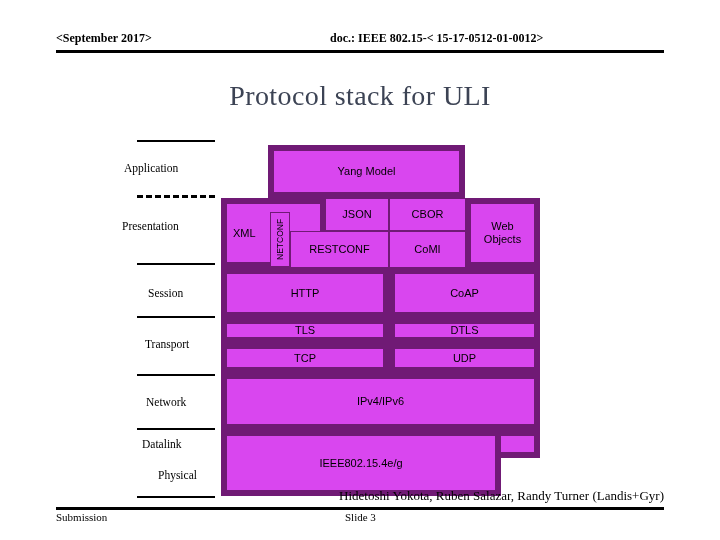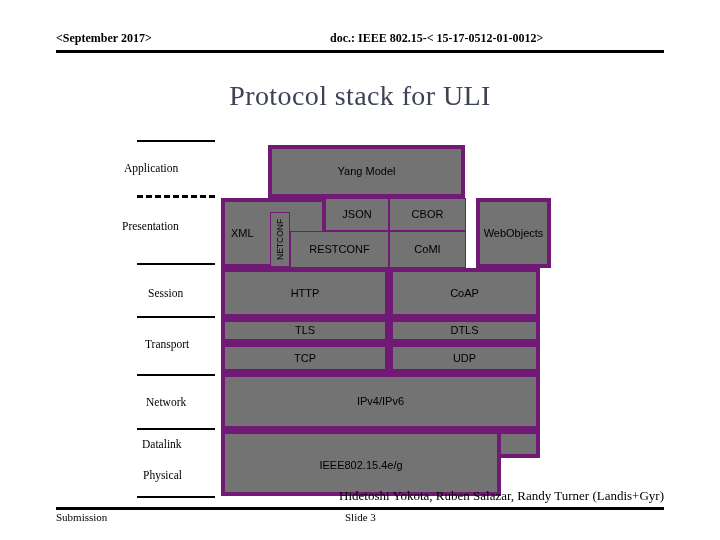--- a/index.html
+++ b/index.html
@@ -50,39 +50,39 @@
     position:absolute;left:137px;width:78px;height:0;
     border-top:2.5px solid #000;
   }
   .osi-rule.dashed{
     border-top:3px dashed #000;
   }
 
   
   .box{
     position:absolute;
-    border:4px solid #701a75;
-    background:#737373;
+    border:6px solid #701a75;
+    background:#d946ef;
     box-sizing:border-box;
     display:flex;align-items:center;justify-content:center;
     font-family:"Liberation Sans", sans-serif;
     font-size:11px;color:#000;
     text-align:center;
     line-height:1.18;
   }
   .box.thin{border-width:1.6px;}
   .box.vertical{
     writing-mode:vertical-rl;
     transform:rotate(180deg);
     font-size:8.5px;
     letter-spacing:0px;
     overflow:hidden;
     padding:0;
   }
-  .box.two-line{margin-left:11px;}
+  .box.two-line{flex-direction:column;}
 
   
   #footer-rule{
     position:absolute;left:56px;top:507px;width:608px;height:0;
     border-top:2px solid #000;border-bottom:1px solid #000;
   }
   #footer-left{
     position:absolute;left:56px;top:511px;
     font-family:"Liberation Serif", serif;font-size:11px;color:#000;
   }
@@ -112,21 +112,21 @@
   <div class="osi-rule dashed" style="top:195px;"></div>
   <div class="osi-label" style="left:122px;top:220px;">Presentation</div>
   <div class="osi-rule" style="top:263px;"></div>
   <div class="osi-label" style="left:148px;top:287px;">Session</div>
   <div class="osi-rule" style="top:316px;"></div>
   <div class="osi-label" style="left:145px;top:338px;">Transport</div>
   <div class="osi-rule" style="top:374px;"></div>
   <div class="osi-label" style="left:146px;top:396px;">Network</div>
   <div class="osi-rule" style="top:428px;"></div>
   <div class="osi-label" style="left:142px;top:438px;text-align:right;">Datalink</div>
-  <div class="osi-label" style="left:143px;top:469px;">Physical</div>
+  <div class="osi-label" style="left:158px;top:469px;">Physical</div>
   <div class="osi-rule" style="top:496px;"></div>
 
   <div class="box" style="left:268px;top:145px;width:197px;height:53px;">Yang Model</div>
 
   <div class="box" style="left:221px;top:198px;width:105px;height:70px;justify-content:flex-start;padding-left:6px;">XML</div>
 
   <div class="box vertical thin" style="left:270px;top:212px;width:20px;height:55px;">NETCONF</div>
 
   <div class="box thin" style="left:325px;top:198px;width:64px;height:33px;">JSON</div>
 

